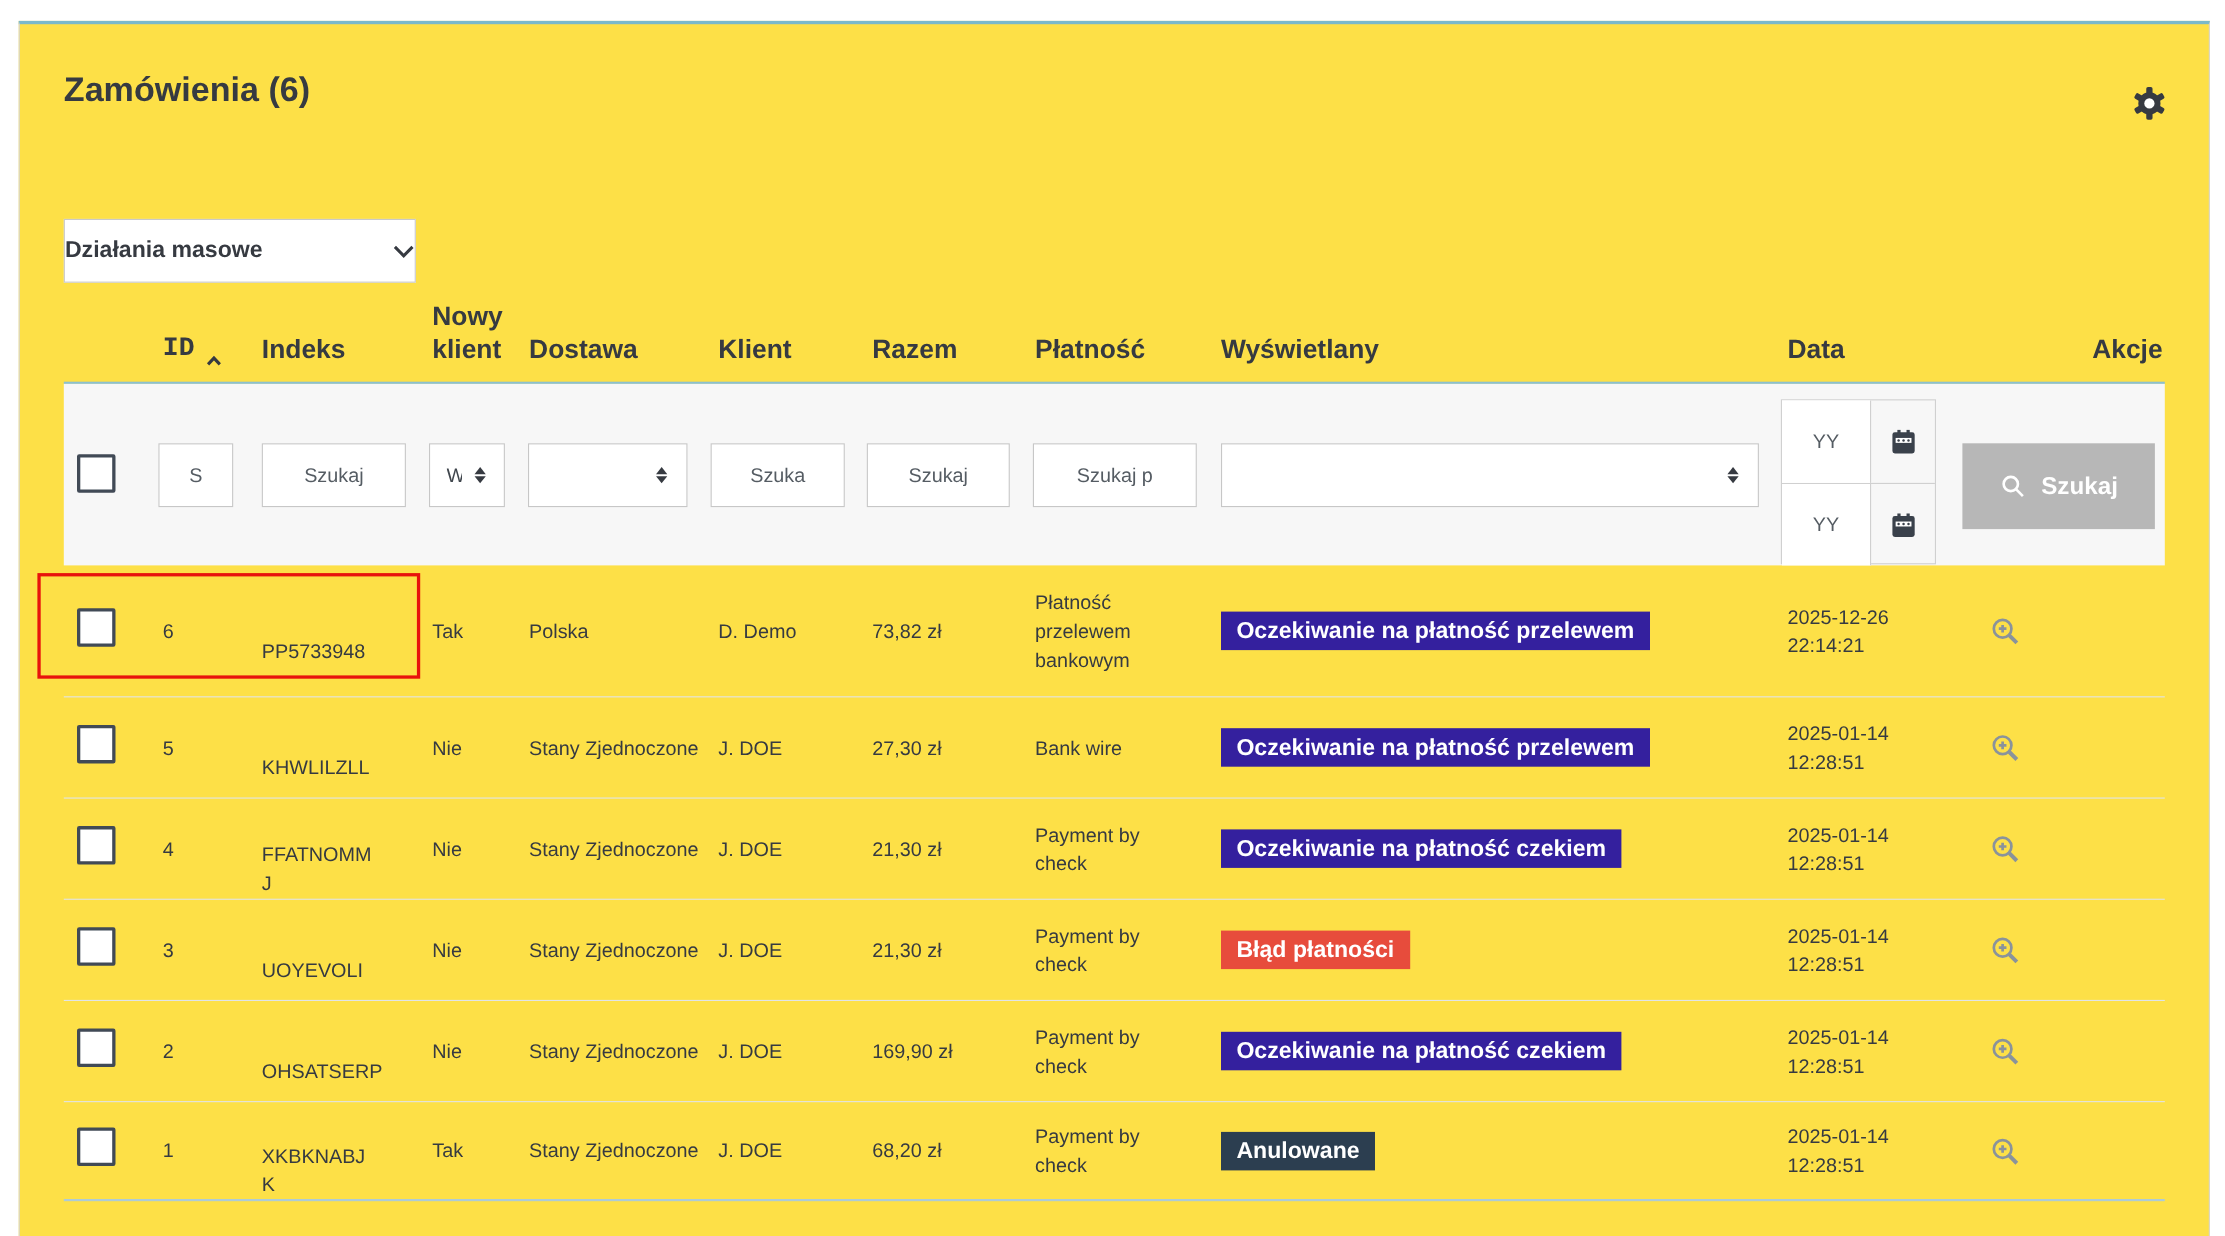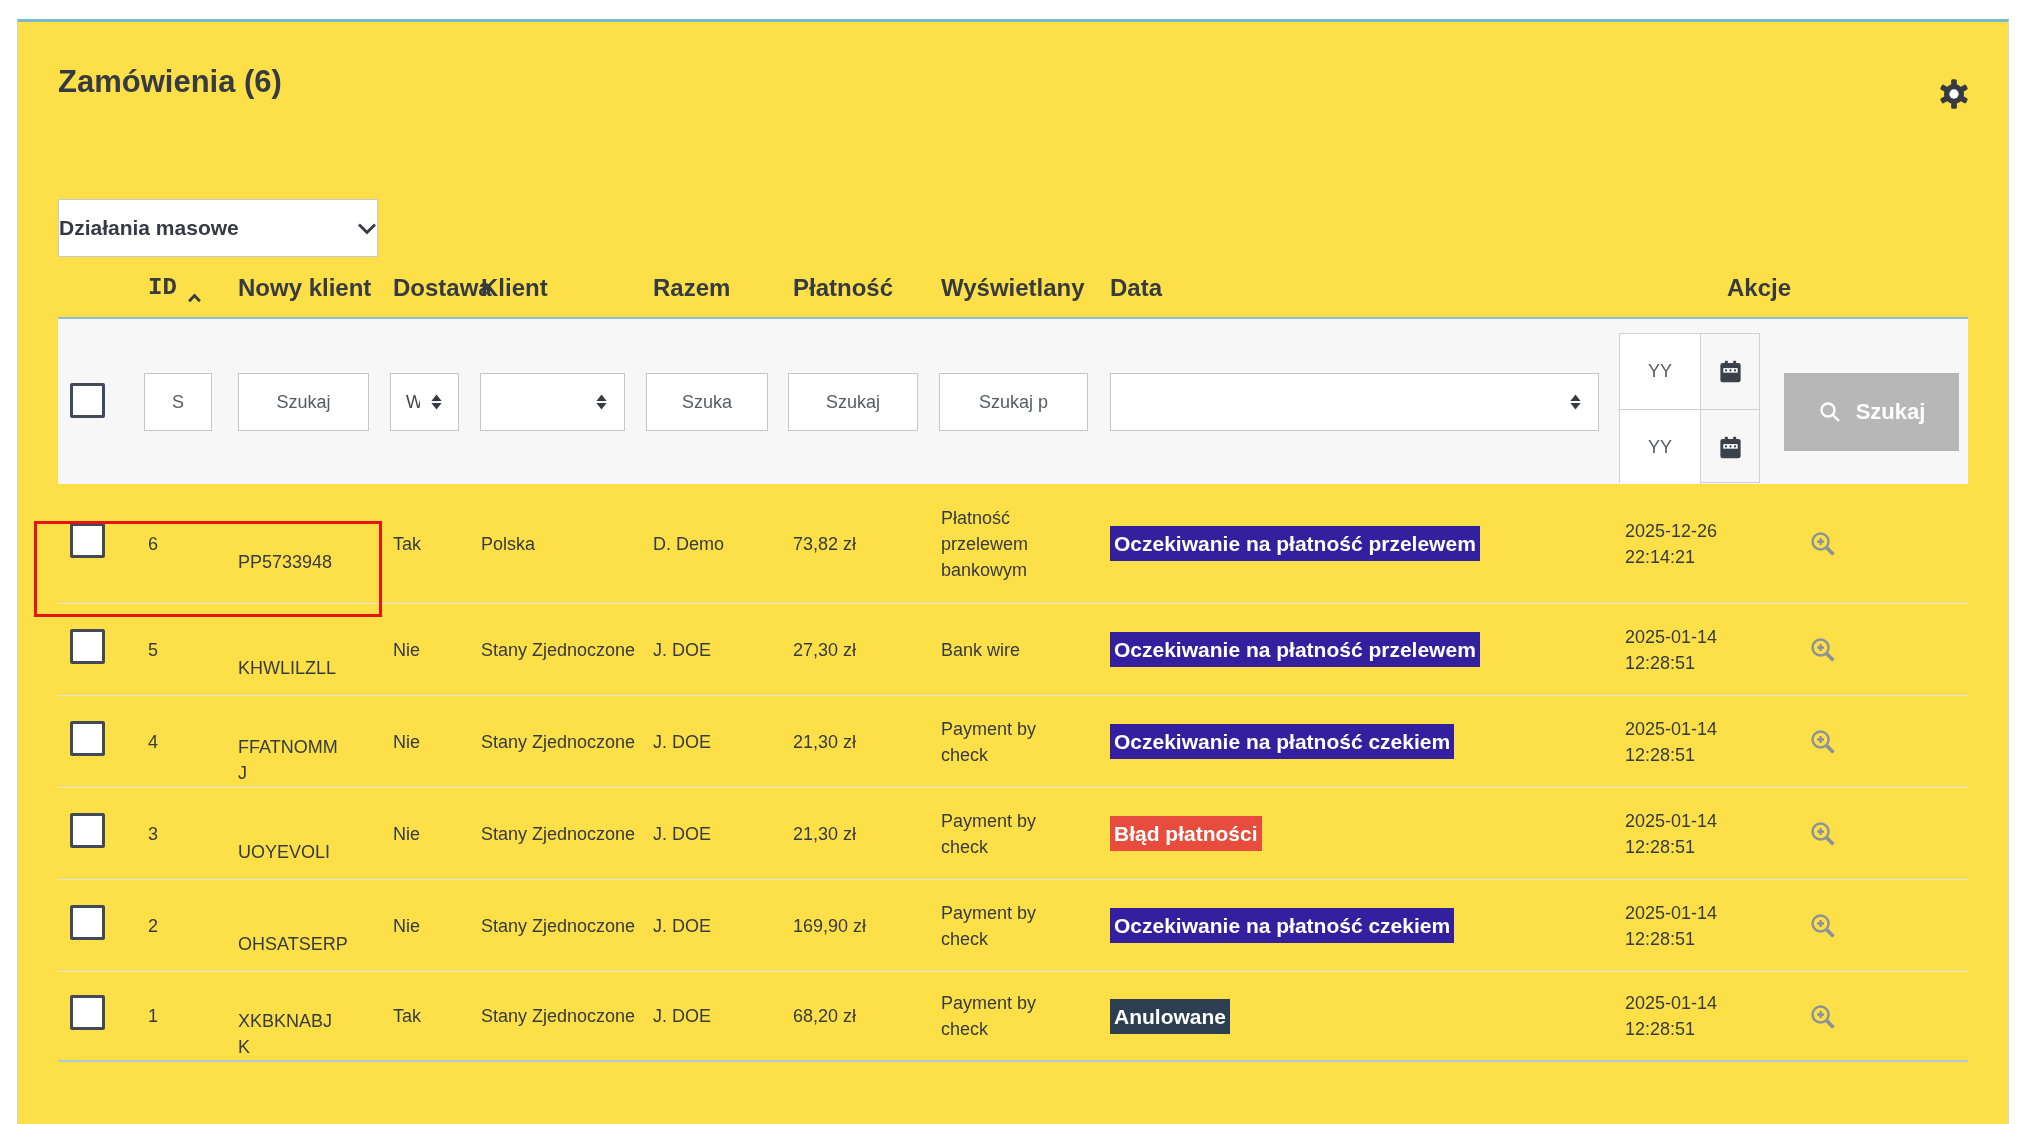--- a/index.html
+++ b/index.html
@@ -60,21 +60,21 @@
     font-size:18px; line-height:26px; }
   .trow.first { min-height:119px; border-top:none; }
   .trow.last { min-height:87px; border-bottom:2px solid #adcbd6; }
   .c { padding-left:12px; }
   .c.pay { padding-right:40px; }
   .indeks-span { display:inline-block;margin-top:36px; }
   .indeks-wide { max-width:135px; }
   .indeks-narrow { max-width:106px; word-break:break-all; }
 
   .badge { display:inline-block; color:#fff; font-size:21px; font-weight:700;
-    line-height:25px; padding:5px 4px; white-space:nowrap; }
+    line-height:25px; padding:5px 14px; white-space:nowrap; }
 
   .action-btn { background:none; border:none; cursor:pointer; padding:0; margin-left:2px; display:flex; }
 
   .highlight-box { position:absolute; left:34px; top:521px; width:348px; height:96px;
     border:3px solid #e8130c; pointer-events:none; z-index:50; }
 </style>
 </head>
 <body>
 
 <div class="panel">
@@ -103,20 +103,23 @@
   <div class="table">
 
     <div class="grid-row thead">
       <div class="hc"></div>
       <div class="hc sortable">
         <span>ID</span>
         <svg width="15" height="10" viewBox="0 0 14 9" fill="none" stroke="#363a41" stroke-width="2.6">
             <path d="M2 7.5L7 2.2l5 5.3"></path>
           </svg>
       </div>
+      <div class="hc">
+          <span>Indeks</span>
+        </div>
       <div class="hc">
           <span>Nowy klient</span>
         </div>
       <div class="hc">
           <span>Dostawa</span>
         </div>
       <div class="hc">
           <span>Klient</span>
         </div>
       <div class="hc">

